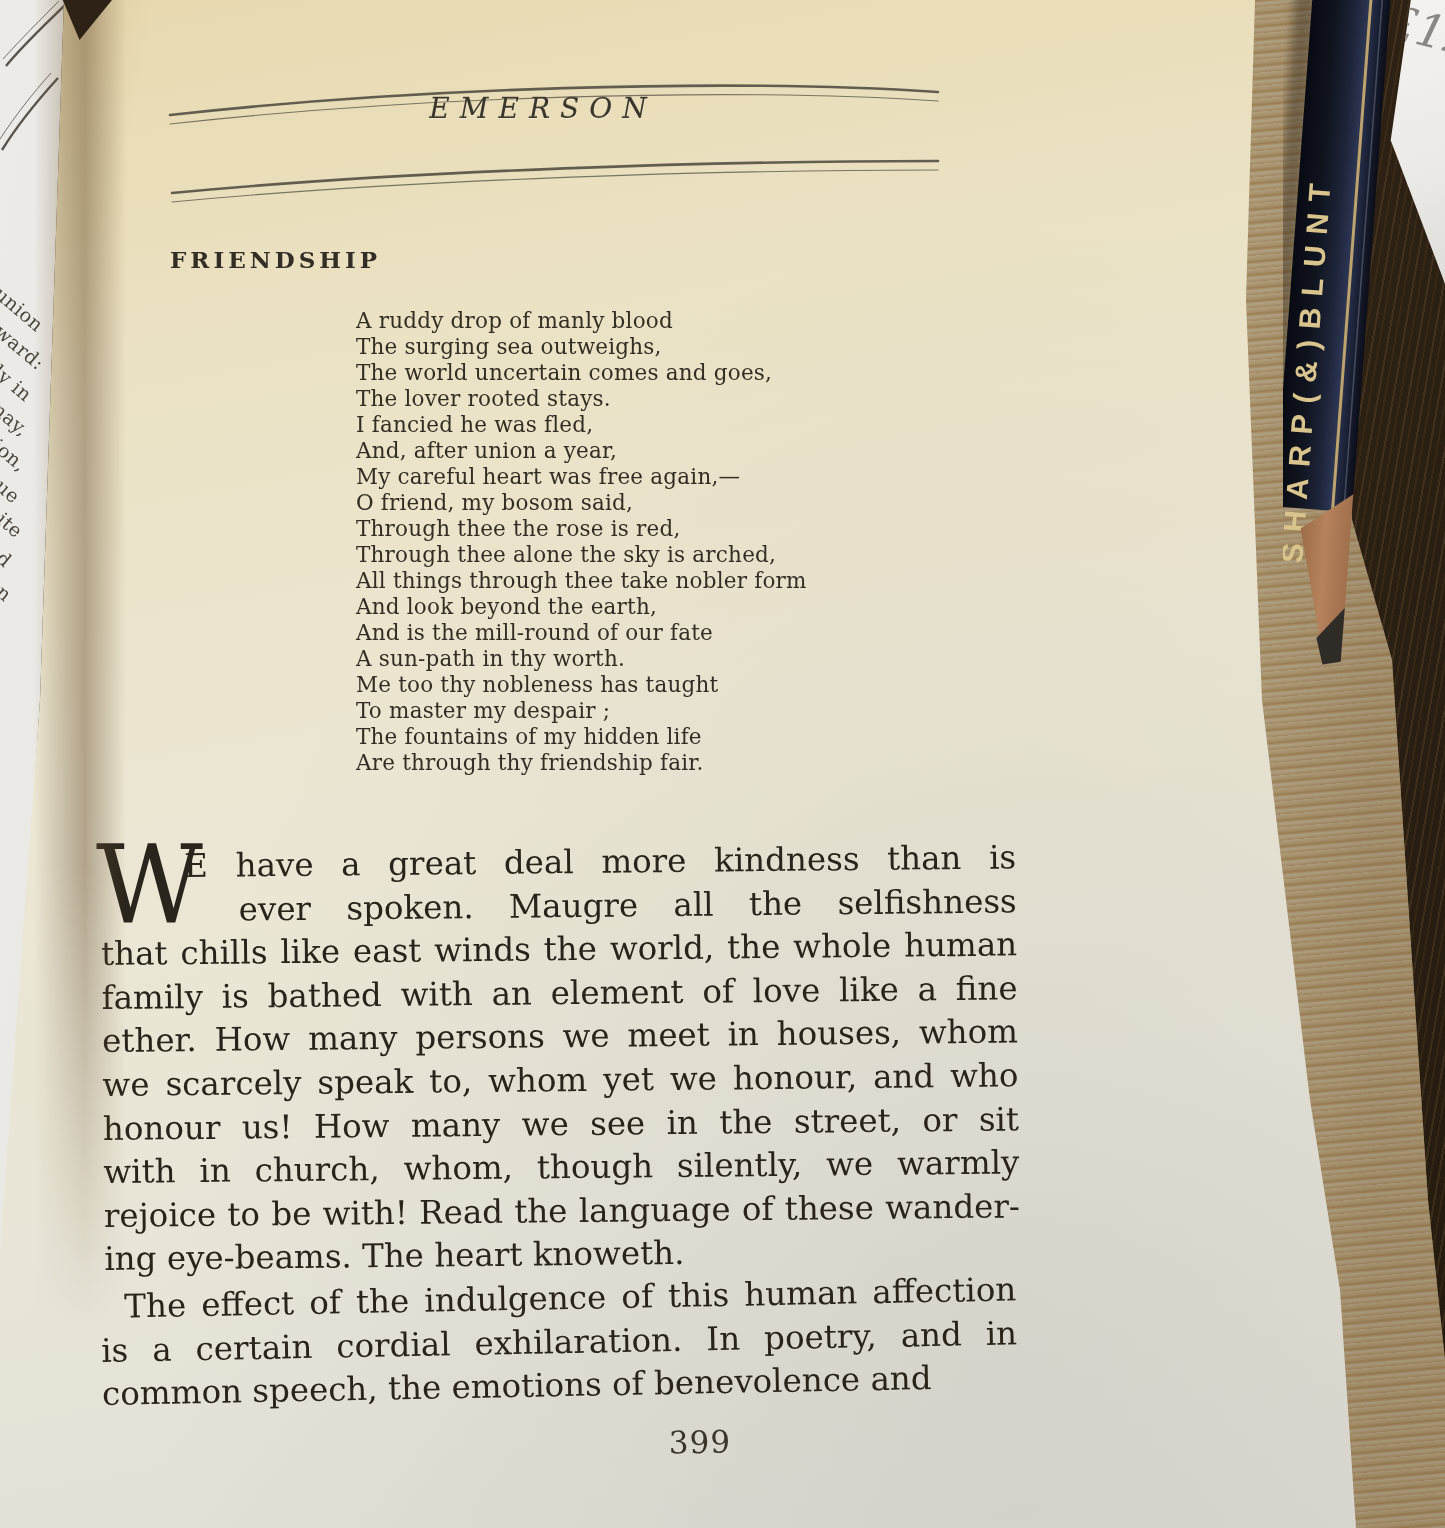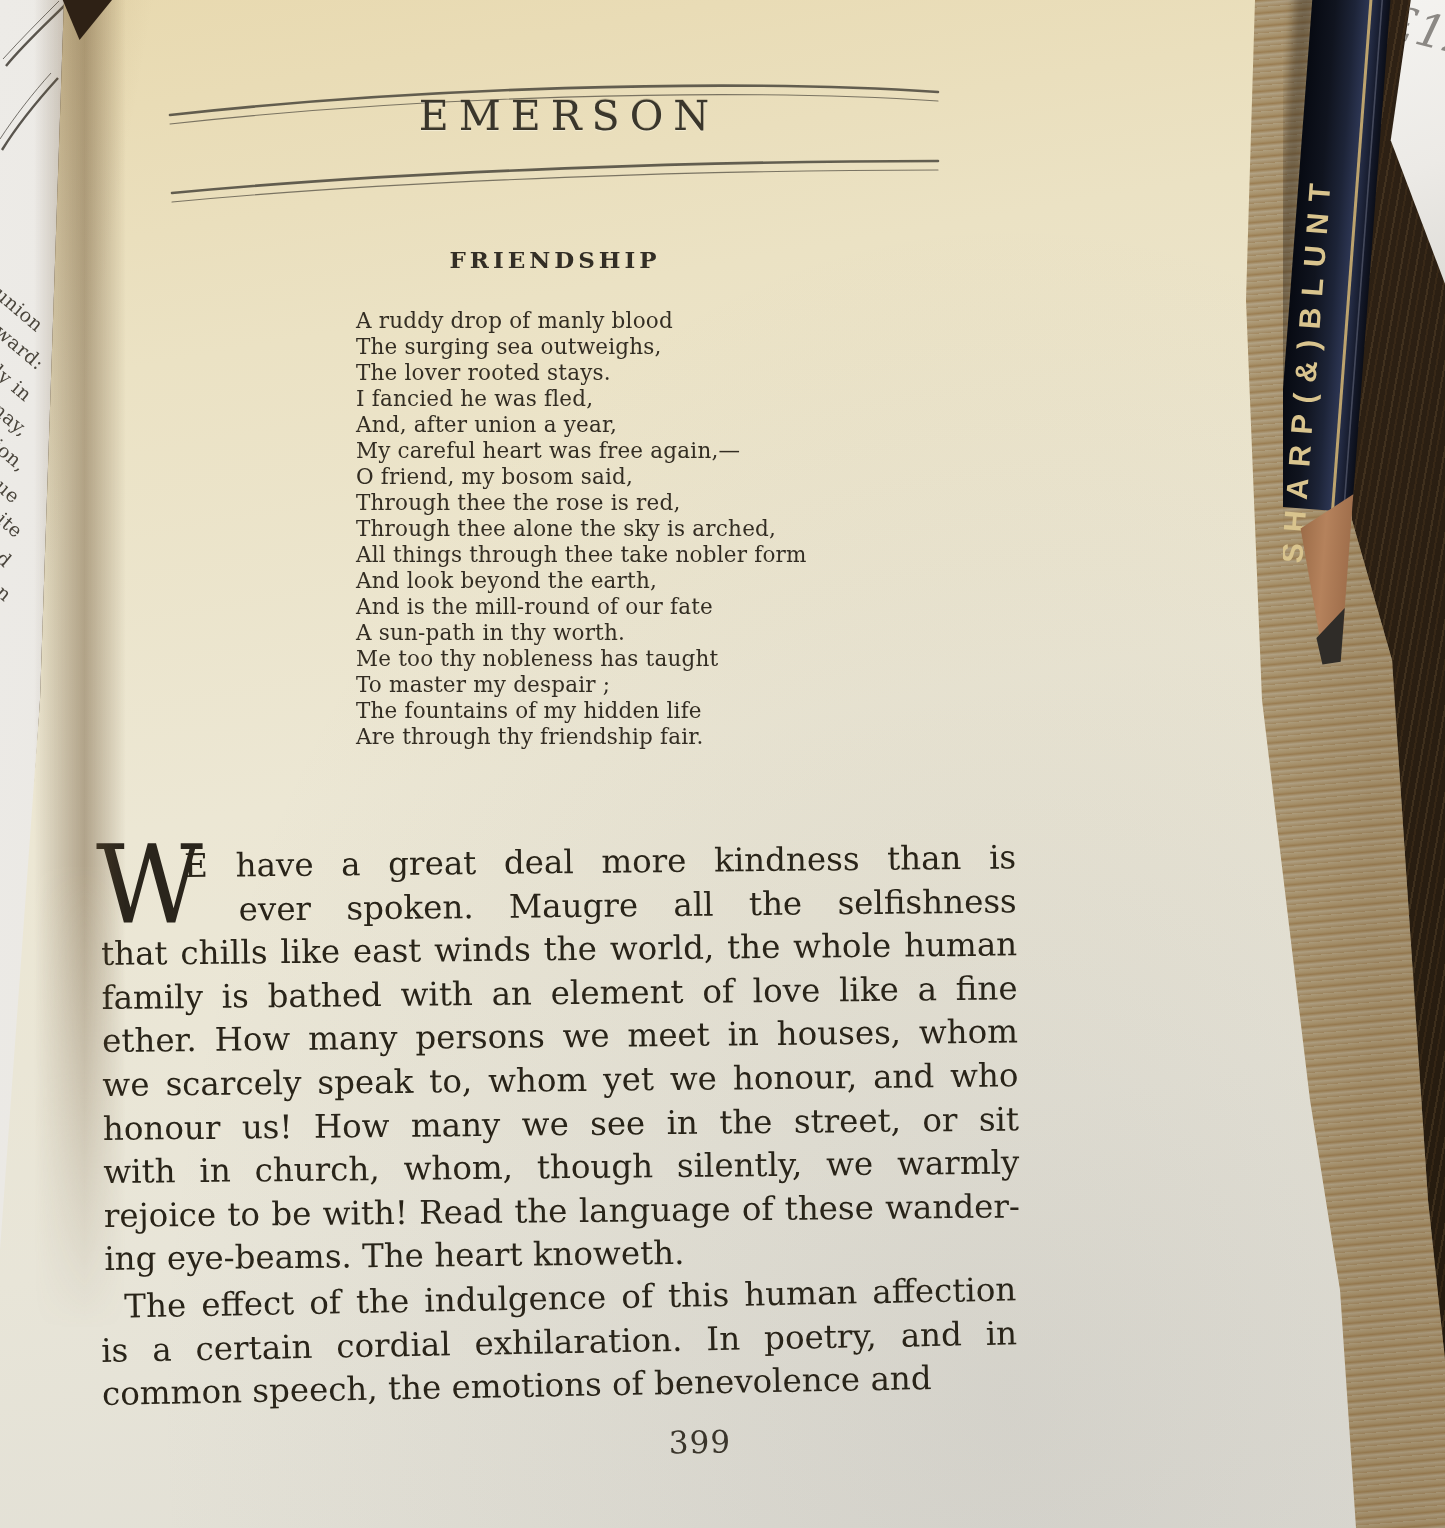--- a/index.html
+++ b/index.html
@@ -45,24 +45,24 @@
       linear-gradient(170deg,#e8d9af 0%,#ebe2c4 22%,#ece7d4 48%,#e8e5d8 72%,#dfddd4 100%);
     color:#2b261e;}
   .gutter{position:absolute;left:34px;top:0;width:92px;height:1330px;
     background:linear-gradient(to right, rgba(120,95,60,0), rgba(106,82,50,.45) 55%, rgba(120,95,60,0));
     -webkit-mask-image:linear-gradient(to bottom,#000 65%,transparent 100%);
     mask-image:linear-gradient(to bottom,#000 65%,transparent 100%);}
   .gap-triangle{position:absolute;left:56px;top:0;width:56px;height:40px;
     clip-path:polygon(12% 0,100% 0,42% 100%);background:#2e2115;}
   
   .rules{position:absolute;left:163px;top:68px;}
-  .title{position:absolute;left:184px;top:92px;width:770px;text-align:center;
-    font-size:41px;letter-spacing:10px;color:#3a362b;
-    text-shadow:0 1px 1px rgba(255,255,245,.45), 0 -1px 0 rgba(60,50,30,.2);}
-  .section{position:absolute;left:170px;top:246px;width:770px;text-align:center;
+  .title{position:absolute;left:158px;top:92px;width:770px;text-align:center;
+    font-size:28px;letter-spacing:10px;color:#3a362b;
+    text-shadow:0 1px 1px rgba(255,255,245,.45), 0 -1px 0 rgba(60,50,30,.2);font-style:italic;}
+  .section{position:absolute;left:170px;top:246px;width:770px;
     font-size:23px;font-weight:bold;letter-spacing:4px;color:#332e25;}
   
   .poem{position:absolute;left:356px;top:308px;width:560px;}
   .poem-line{font-size:21.5px;line-height:26px;letter-spacing:.2px;color:#332d23;}
   
   .dropcap{position:absolute;left:96px;top:840px;font-size:104px;line-height:92px;
     color:#2a251c;transform:scaleY(1.04);}
   .para{position:absolute;left:100px;width:916px;}
   .para1{top:846px;transform:rotate(-.6deg);transform-origin:0 0;}
   .para2{top:1286px;transform:rotate(-1.1deg);transform-origin:0 0;}
@@ -118,20 +118,21 @@
       <path d="M9,134 C250,111 560,102 775,102" fill="none" stroke="#4a463c" stroke-width="1.1" opacity=".7" stroke-linecap="round"></path>
     </svg>
 
     <div class="title">EMERSON</div>
 
     <div class="section">FRIENDSHIP</div>
 
     <div class="poem">
         <div class="poem-line">A ruddy drop of manly blood</div>
         <div class="poem-line">The surging sea outweighs,</div>
+        <div class="poem-line">The world uncertain comes and goes,</div>
         <div class="poem-line">The lover rooted stays.</div>
         <div class="poem-line">I fancied he was fled,</div>
         <div class="poem-line">And, after union a year,</div>
         <div class="poem-line">My careful heart was free again,—</div>
         <div class="poem-line">O friend, my bosom said,</div>
         <div class="poem-line">Through thee the rose is red,</div>
         <div class="poem-line">Through thee alone the sky is arched,</div>
         <div class="poem-line">All things through thee take nobler form</div>
         <div class="poem-line">And look beyond the earth,</div>
         <div class="poem-line">And is the mill-round of our fate</div>

